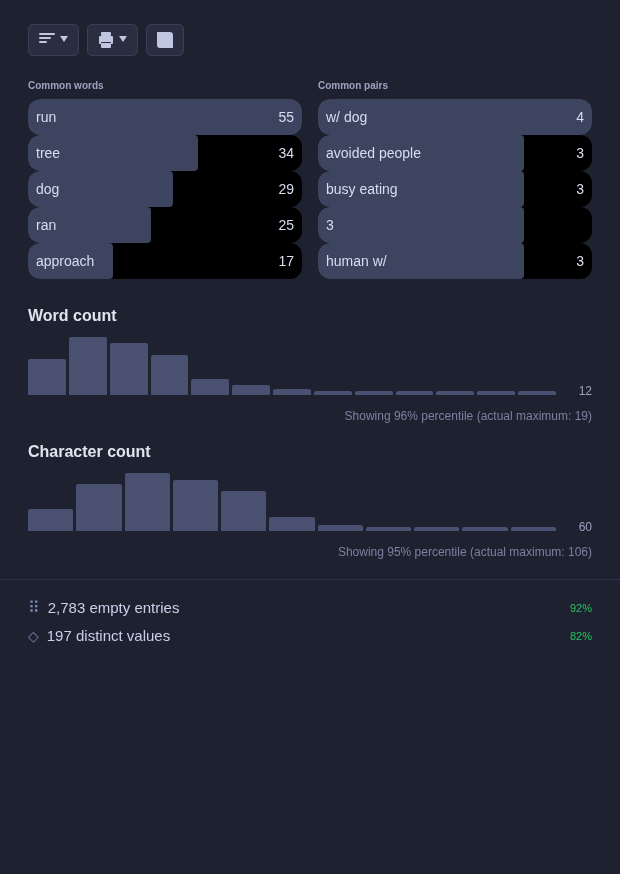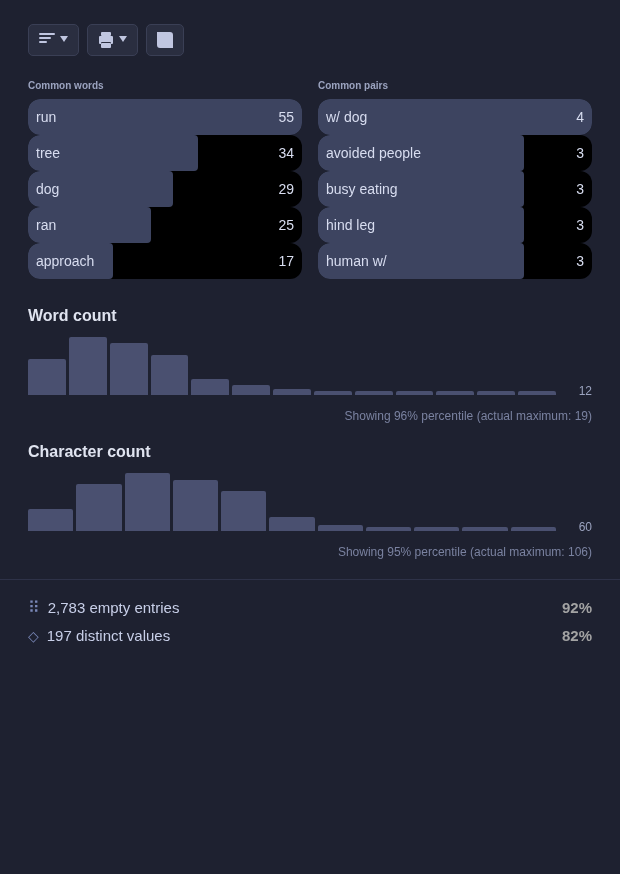--- a/index.html
+++ b/index.html
@@ -142,23 +142,23 @@
       align-items: center;
     }
     .footer-left {
       display: flex;
       align-items: center;
       gap: 8px;
       font-size: 15px;
       color: #c8cfe8;
     }
     .footer-pct {
-      font-size: 15px;
-      color: #a3a3a3;
-      font-weight: 700;
+      font-size: 11px;
+      color: #22c55e;
+      font-weight: 400;
     }
     .icon-dots {
       color: #7a88b8;
       font-size: 16px;
     }
     .icon-diamond {
       color: #7a88b8;
       font-size: 14px;
     }
   </style>
@@ -245,21 +245,20 @@
             <span class="word-label">avoided people</span>
             <span class="word-count">3</span>
           </div>
           <div class="word-row">
             <div class="word-bar" style="width: 75%;"></div>
             <span class="word-label">busy eating</span>
             <span class="word-count">3</span>
           </div>
           <div class="word-row">
             <div class="word-bar" style="width: 75%;"></div>
-            <span class="word-label">hind leg</span>
             <span class="word-count">3</span>
           </div>
           <div class="word-row">
             <div class="word-bar" style="width: 75%;"></div>
             <span class="word-label">human w/</span>
             <span class="word-count">3</span>
           </div>
         </div>
     </div>
   </div>

